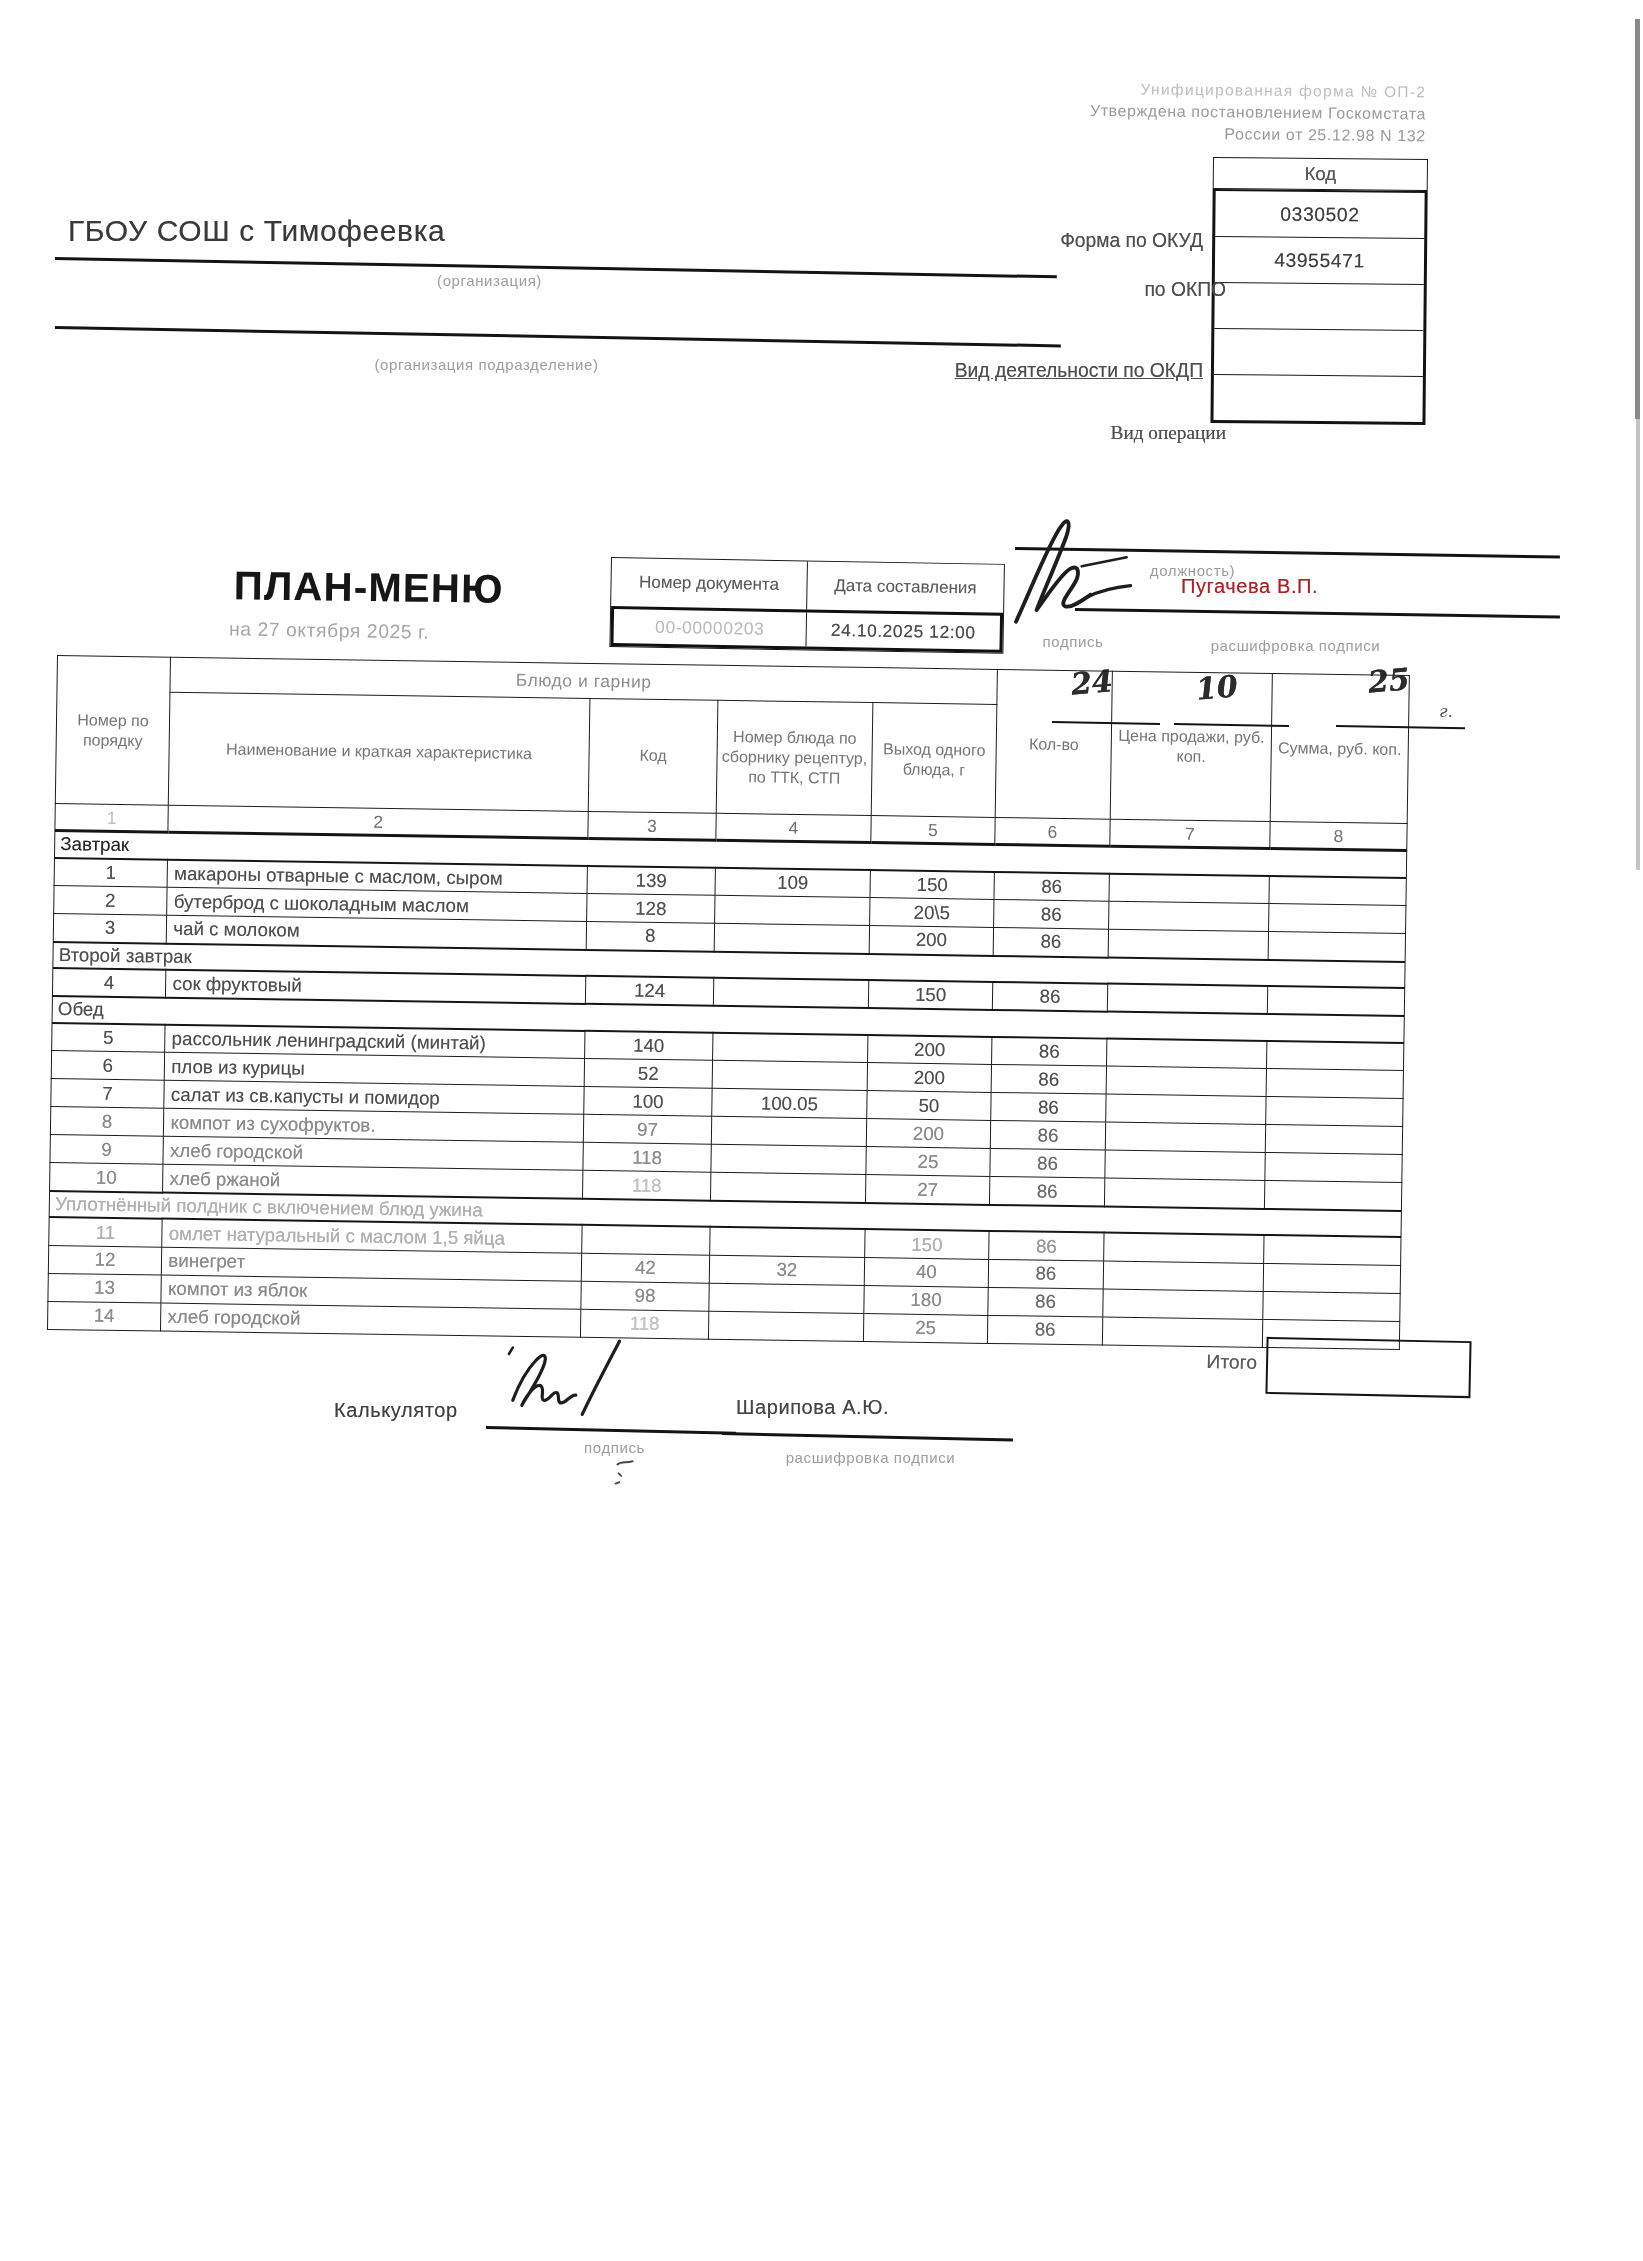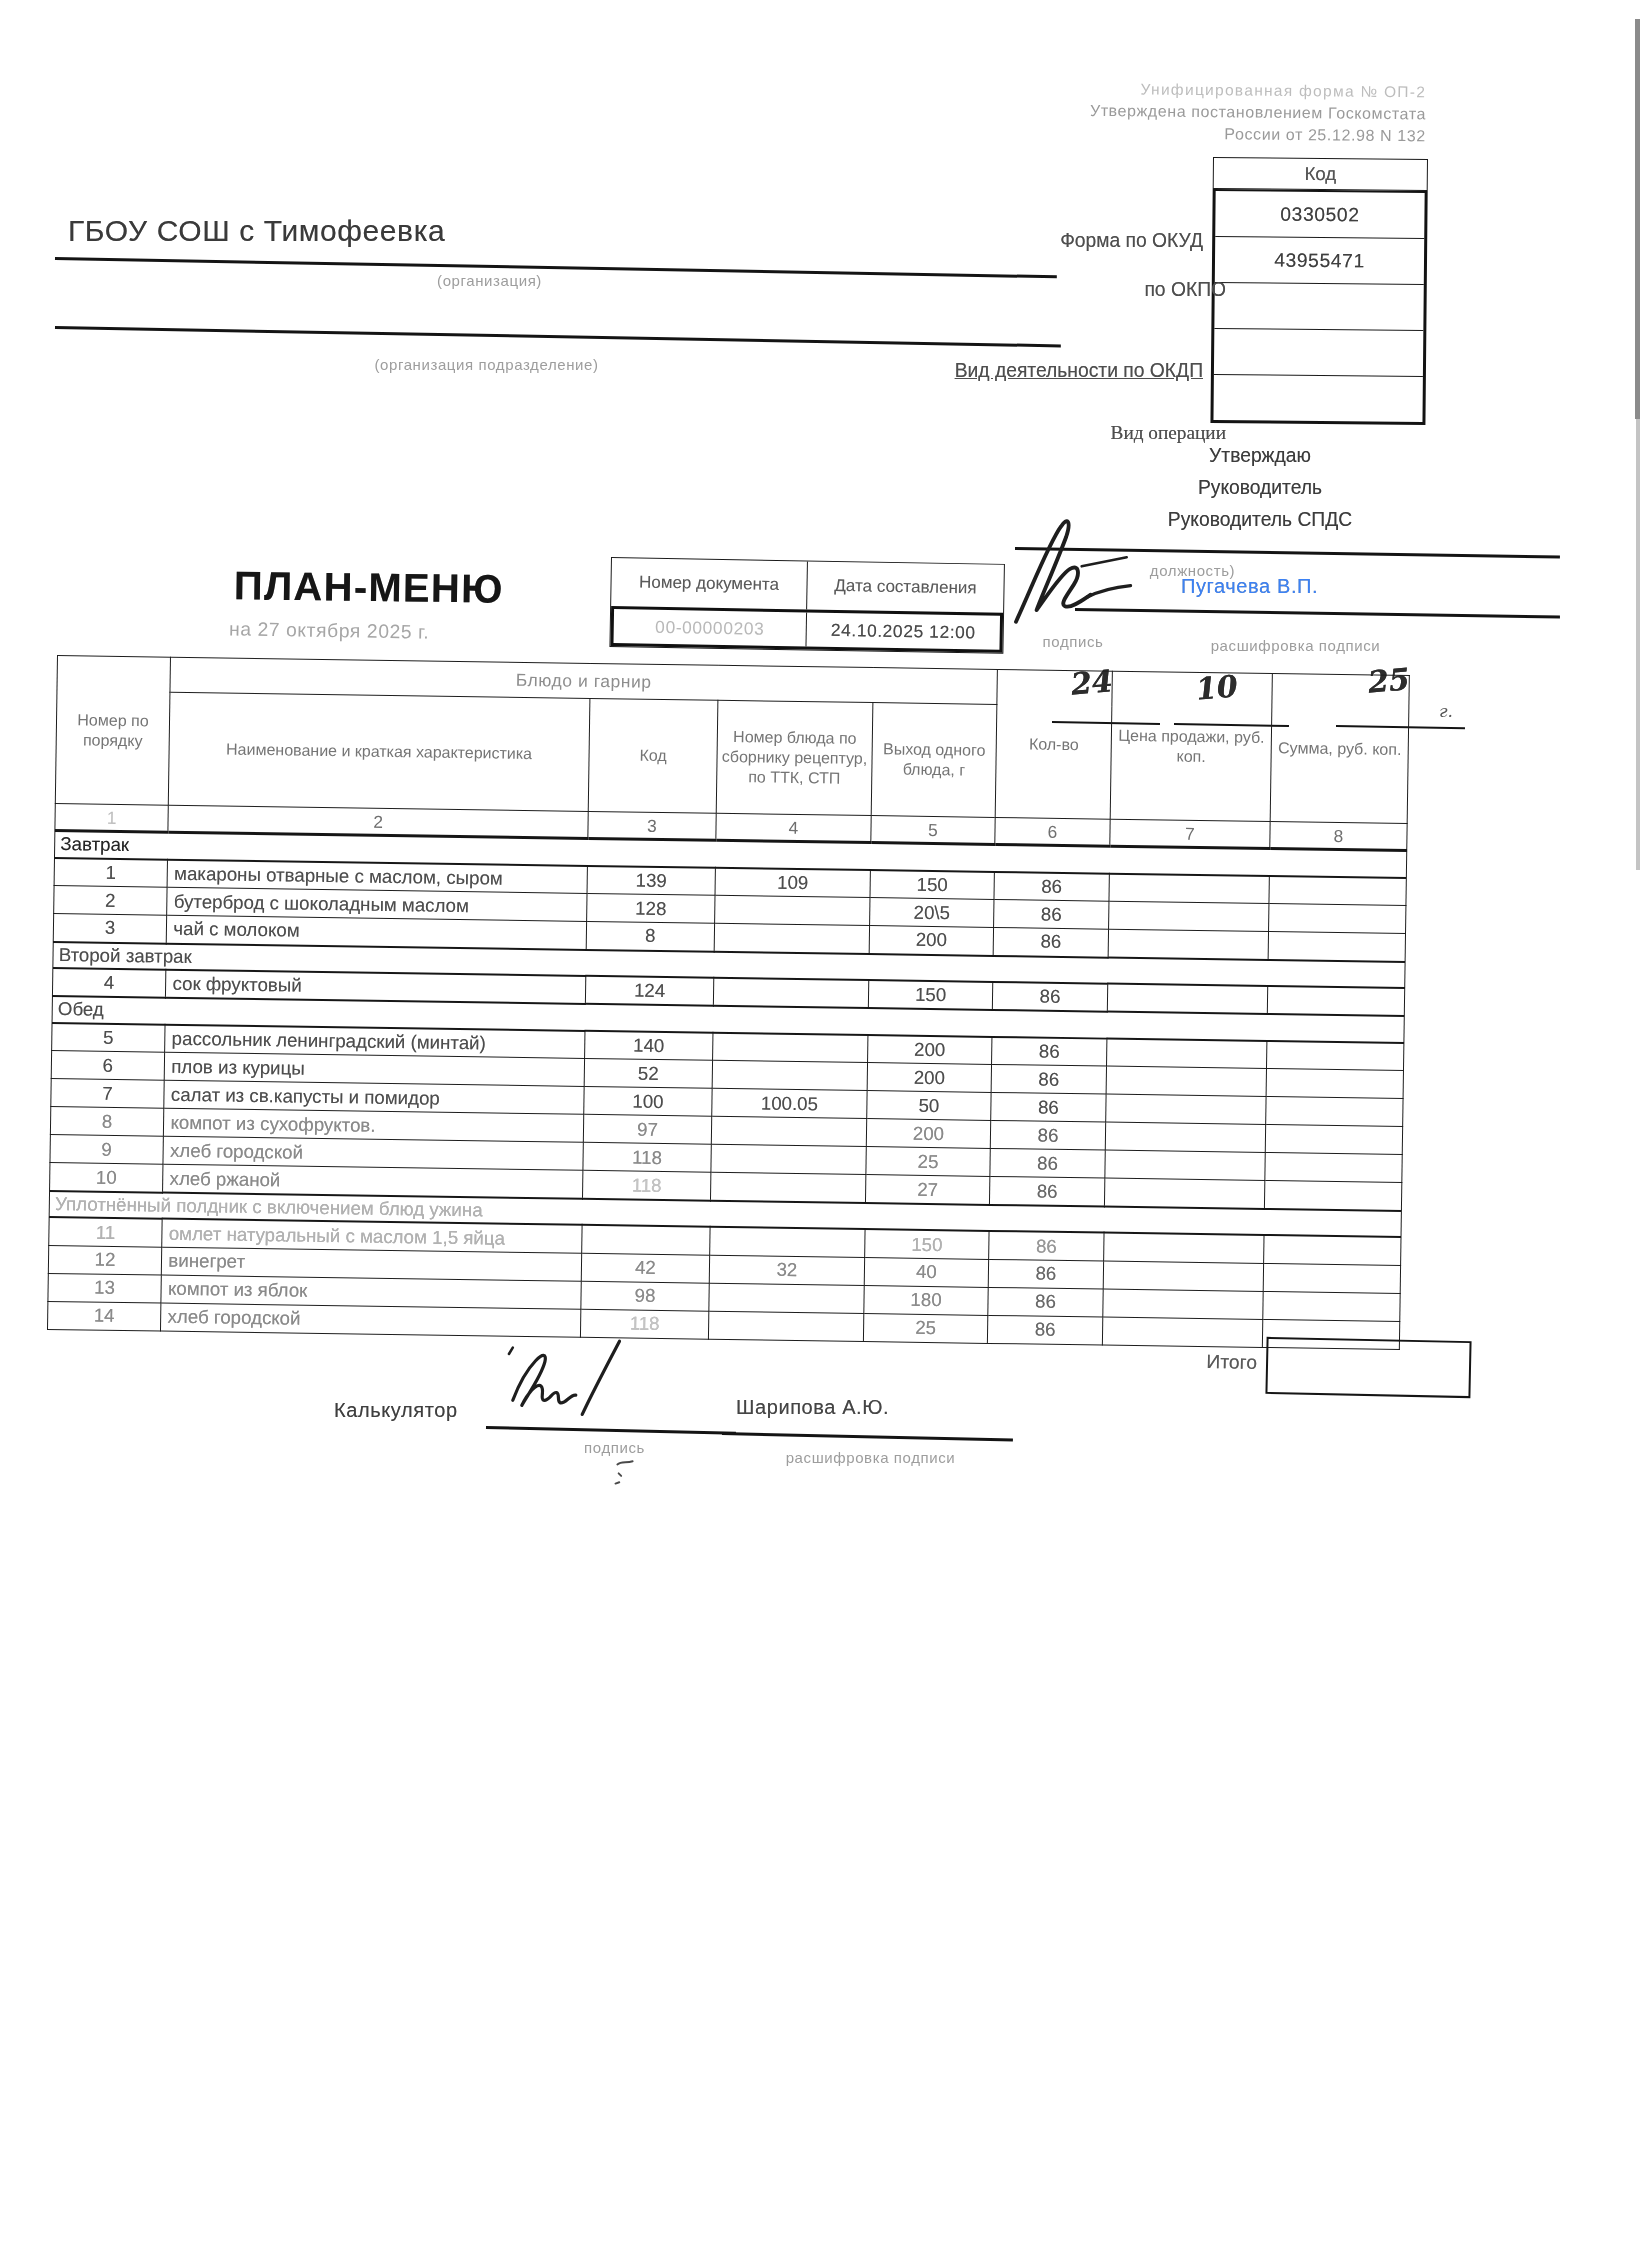--- a/index.html
+++ b/index.html
@@ -94,35 +94,30 @@
   <div class="abs code-label sh" style="left:710px;top:251px;">по ОКПО</div>
   <div class="abs code-label sh" style="left:687px;top:332px;text-decoration:underline;">Вид деятельности по ОКДП</div>
   <div class="abs code-label sh" style="left:710px;top:394px;font-family:Liberation Serif, serif;">Вид операции</div>
 
   <div class="abs org-name sh">ГБОУ СОШ с  Тимофеевка</div>
   <div class="rule" style="left:55px;top:257px;width:1002px;transform:rotate(1.05deg);"></div>
   <div class="abs cap" style="left:351px;top:272px;width:277px;text-align:center;">(организация)</div>
   <div class="rule" style="left:55px;top:326px;width:1006px;transform:rotate(1.05deg);"></div>
   <div class="abs cap" style="left:338px;top:356px;width:297px;text-align:center;">(организация подразделение)</div>
 
-  <div class="abs approve-block sh">
-    <div>Утверждаю</div>
-    <div>Руководитель</div>
-    <div>Руководитель СПДС</div>
-  </div>
   <div class="rule" style="left:1015px;top:547px;width:545px;transform:rotate(.9deg);"></div>
   <div class="abs cap" style="left:1096px;top:562px;width:193px;text-align:center;">должность)</div>
 
   <svg class="abs sig" style="left:1003px;top:511px;" width="138" height="130" viewBox="0 0 214 202">
     <path d="M20 172 C44 120 72 48 90 24 C100 8 106 16 98 40 C84 78 60 132 52 154 C68 132 90 98 104 90 C118 82 120 98 110 114 C100 130 88 144 96 148 C106 152 124 138 136 130" stroke-width="6"></path>
     <path d="M130 134 C154 122 178 118 198 116" stroke-width="5"></path>
     <path d="M122 86 L192 72" stroke-width="4"></path>
   </svg>
 
-  <div class="abs sh" style="left:1181px;top:575px;font-size:20px;color:#3b82f6;letter-spacing:0.6px;">Пугачева В.П.</div>
+  <div class="abs sh" style="left:1181px;top:575px;font-size:20px;color:#b91c1c;letter-spacing:0.6px;">Пугачева В.П.</div>
   <div class="rule" style="left:1075px;top:608px;width:485px;transform:rotate(.9deg);"></div>
   <div class="abs cap" style="left:1018px;top:633px;width:110px;text-align:center;">подпись</div>
   <div class="abs cap" style="left:1186px;top:637px;width:219px;text-align:center;">расшифровка подписи</div>
 
   <span class="abs hand" style="left:1071px;top:665px;">24</span>
   <span class="abs hand" style="left:1196px;top:670px;">10</span>
   <span class="abs hand" style="left:1368px;top:663px;">25</span>
   <span class="abs hand-sm" style="left:1439px;top:701px;">г.</span>
   <div class="rule thin" style="left:1052px;top:721px;width:108px;transform:rotate(1deg);"></div>
   <div class="rule thin" style="left:1174px;top:723px;width:115px;transform:rotate(1deg);"></div>

